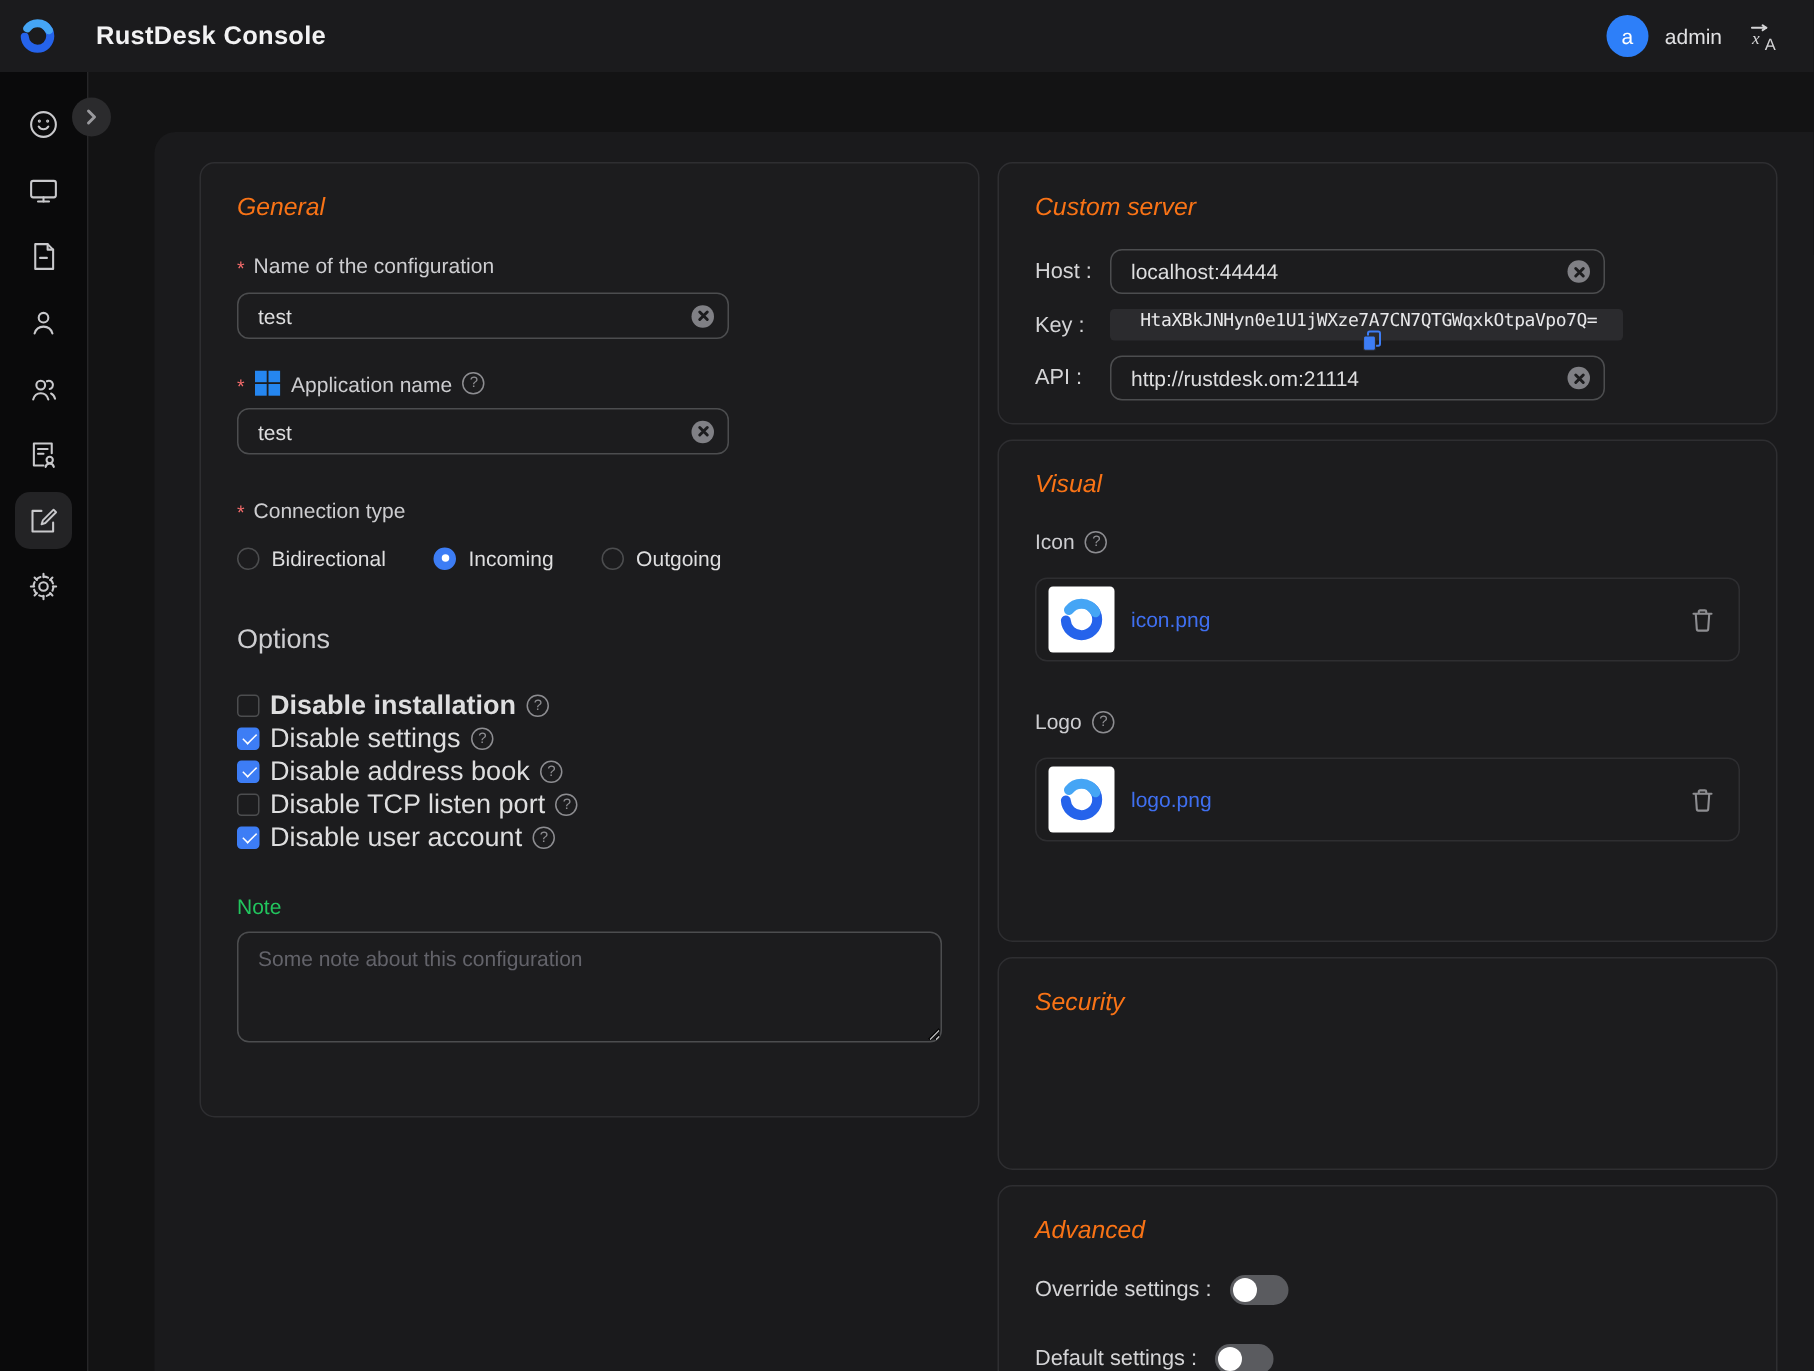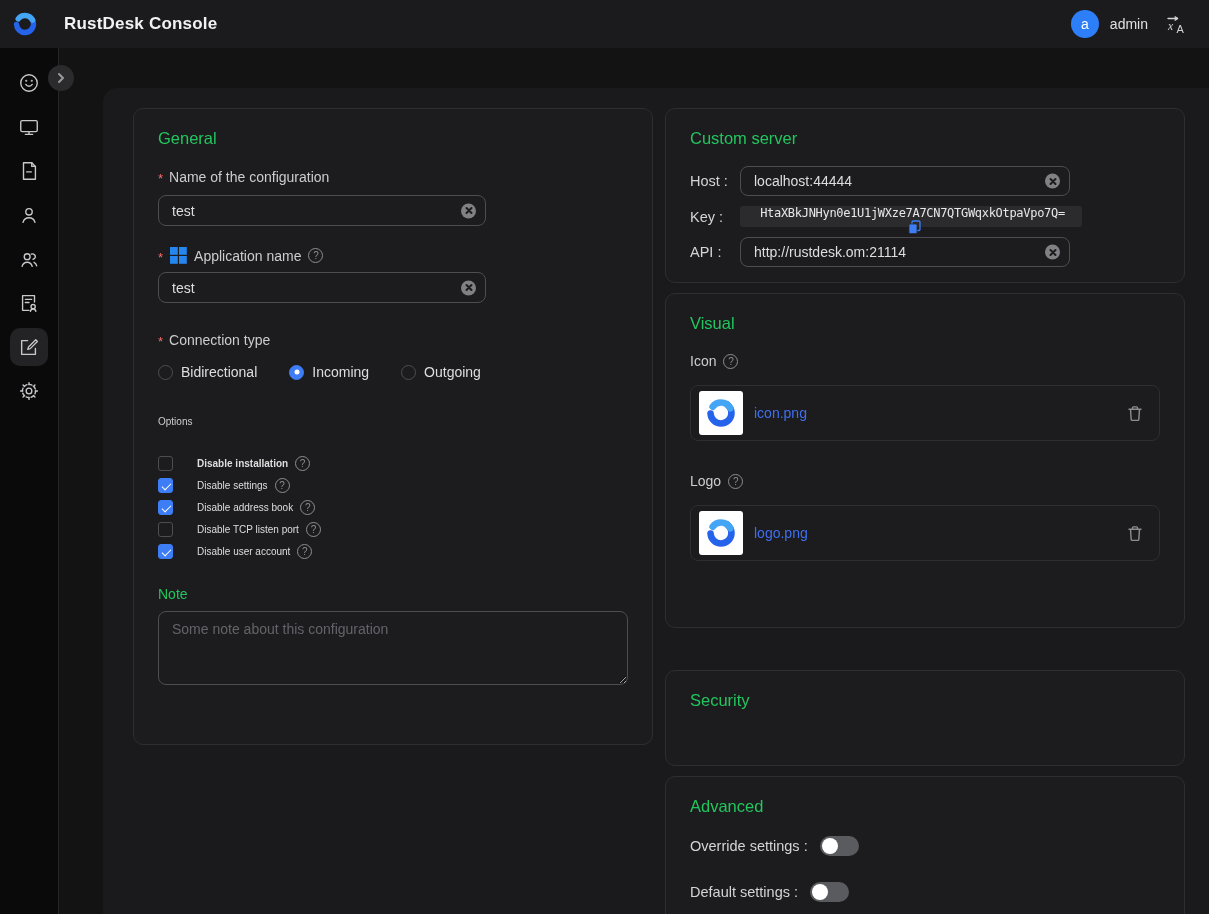--- a/index.html
+++ b/index.html
@@ -29,21 +29,21 @@
   .expand-btn svg { stroke:#9a9a9e; fill:none; stroke-width:2; stroke-linecap:round; stroke-linejoin:round; }
 
   
   .content { position:absolute; left:59px; top:48px; right:0; bottom:0; background:#131314; }
   .container { position:absolute; left:44px; top:40px; right:0; bottom:0; background:#1a1a1c;
     border-top-left-radius:14px; padding:20px 24px 0 30px; overflow:hidden; }
   .columns { display:flex; gap:12px; }
   .col { width:520px; display:flex; flex-direction:column; gap:10px; }
 
   .panel { background:#1c1c1e; border:1px solid #2e2e31; border-radius:10px; padding:20px 24px; }
-  .panel-title { font-size:16.5px; font-weight:500; color:#22c55e; }
+  .panel-title { font-size:16.5px; font-weight:500; color:#f97316;font-style:italic; }
 
   
   .panel.general { height:637px; }
   .field-label { font-size:14px; color:#cdcdd0; display:flex; align-items:center; gap:7px; }
   .req::before { content:"*"; color:#f56c6c; margin-right:3px; font-size:13px; position:relative; top:1px; }
   .gen-label-1 { margin-top:21px; }
   .text-input { position:relative; width:328px; height:31px; margin-top:10px;
     border:1px solid #4c4d4f; border-radius:8px; background:transparent;
     display:flex; align-items:center; }
   .text-input input { flex:1; background:transparent; border:none; outline:none; color:#dededf;
@@ -58,23 +58,23 @@
   .help-icon::after { content:"?"; }
   .gen-label-3 { margin-top:29px; }
 
   .radio-row { display:flex; align-items:center; gap:32px; margin-top:16px; }
   .radio { display:flex; align-items:center; gap:8px; cursor:pointer; font-size:14px; color:#dededf; }
   .radio-dot { width:15px; height:15px; border-radius:50%; border:1px solid #4c4d4f; position:relative; }
   .radio.checked .radio-dot { background:#3d7df5; border-color:#3d7df5; }
   .radio.checked .radio-dot::after { content:""; position:absolute; left:50%; top:50%;
     width:5px; height:5px; border-radius:50%; background:#fff; transform:translate(-50%,-50%); }
 
-  .options-label { margin-top:36px; font-size:10px; color:#cdcdd0; }
+  .options-label { margin-top:36px; font-size:18px; color:#cdcdd0; }
   .check-group { margin-top:22px; }
-  .check-row { display:flex; align-items:flex-end; gap:24px; height:22px; font-size:10px; color:#dededf; cursor:pointer; }
+  .check-row { display:flex; align-items:center; gap:7px; height:22px; font-size:18px; color:#dededf; cursor:pointer; }
   .checkbox { width:15px; height:15px; border:1px solid #4c4d4f; border-radius:3px; position:relative; flex:0 0 auto; }
   .check-row.checked .checkbox { background:#3d7df5; border-color:#3d7df5; }
   .check-row.checked .checkbox::after { content:""; position:absolute; left:4.5px; top:1.5px;
     width:4px; height:8px; border:solid #fff; border-width:0 1.6px 1.6px 0; transform:rotate(45deg); }
   .check-row .lbl { display:flex; align-items:center; gap:7px; }
   .check-row .lbl.bold span:first-child { font-weight:700; }
 
   .note-label { margin-top:27px; font-size:14px; color:#22c55e; }
   .note-area { margin-top:9px; width:470px; height:74px; border:1px solid #4c4d4f; border-radius:8px;
     background:transparent; color:#dededf; font-size:14px; padding:9px 13px; resize:vertical;
@@ -99,21 +99,21 @@
   .vis-label.second { margin-top:32px; }
   .file-row { margin-top:16px; width:470px; height:56px; border:1px solid #2e2e31; border-radius:8px;
     display:flex; align-items:center; padding:0 16px 0 8px; }
   .thumb { width:44px; height:44px; background:#fff; border-radius:3px; display:flex;
     align-items:center; justify-content:center; flex:0 0 auto; }
   .file-link { margin-left:11px; font-size:14px; color:#3f6ff0; cursor:pointer; }
   .trash-btn { margin-left:auto; cursor:pointer; display:flex; }
   .trash-btn svg { stroke:#8d8d91; fill:none; stroke-width:1.4; stroke-linecap:round; stroke-linejoin:round; }
 
   
-  .panel.security { height:96px;margin-top:32px; }
+  .panel.security { height:142px; }
   .panel.advanced { height:240px; }
   .toggle-row { display:flex; align-items:center; gap:12px; font-size:14.5px; color:#d4d4d6; }
   .sec-row { margin-top:14px; }
   .adv-row-1 { margin-top:20px; }
   .adv-row-2 { margin-top:26px; }
   .switch { width:39px; height:20px; border-radius:10px; background:#5a5b5f; position:relative; cursor:pointer; }
   .switch::after { content:""; position:absolute; left:2px; top:2px; width:16px; height:16px;
     border-radius:50%; background:#fff; }
 </style>
 </head>

